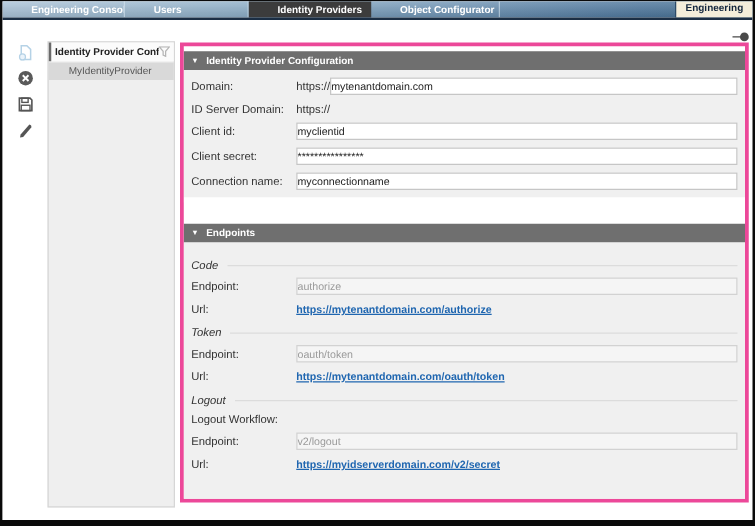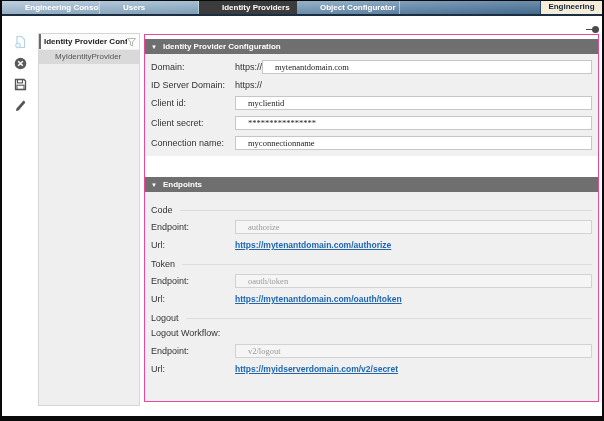--- a/index.html
+++ b/index.html
@@ -37,45 +37,45 @@
     color: #555; font-size: 8px; padding-left: 16px; cursor: pointer;
     white-space: nowrap; overflow: hidden; }
 
   
   .pin { position: absolute; left: 584px; top: 25px; width: 13px; height: 7px; cursor: pointer; }
   .pin .pin-stem { position: absolute; left: 0; top: 3px; width: 7px; height: 1px; background: #4a4a4a; }
   .pin .pin-head { position: absolute; right: 0; top: 0; width: 7px; height: 7px; border-radius: 50%; background: #4a4a4a; }
 
   
   .main-panel { position: absolute; left: 142px; top: 33px; width: 455px; bottom: 14px;
-    background: #ffffff; border: 1px solid #ec4899; overflow: hidden; }
+    background: #ffffff; border: 3px solid #ec4899; overflow: hidden; }
   .section-header { margin: 4px 0 0 0; height: 15px; background: #6f6f6f; color: #ffffff;
     display: flex; align-items: center; padding-left: 6px; font-size: 8px; font-weight: bold; }
   .section-header .tri { font-size: 6px; margin-right: 6px; line-height: 1; }
   .section-body { background: #f0f0f0; padding: 6px 6px 4px 6px; }
   .section-body.grow { min-height: 218px; }
 
   .frow { display: flex; align-items: center; margin-bottom: 6px; }
   .frow label { width: 84px; font-size: 9px; color: #333; flex: none;
     white-space: nowrap; overflow: hidden; }
   .frow .prefix { width: 27px; flex: none; text-align: center; padding-right: 3px;
     font-size: 9px; color: #333; }
   .frow input[type=text], .frow .select {
     flex: 1; height: 14px; border: 1px solid #c6c6c6; background: #ffffff;
-    font-family: Liberation Serif, serif; font-size: 8.5px; color: #222;
-    padding: 0 12px; outline: none; }
+    font-family: Liberation Sans, sans-serif; font-size: 8.5px; color: #222;
+    padding: 0 0; outline: none; }
   .frow input[disabled], .frow input.dim {
     background: #f5f5f5; color: #9a9a9a; border-color: #d2d2d2; }
   .checkbox { width: 11px; height: 11px; border: 1px solid #b8b8b8; background: #fdfdfd;
     font-size: 9px; line-height: 10px; text-align: center; color: #b0b0b0; }
   .checkbox::after { content: ""; }
   .checkbox[data-checked="true"]::after { content: "\2713"; }
 
   .group-head { display: flex; align-items: center; margin: 7px 0 5px 0; }
-  .group-head .gname { font-size: 9px; color: #333; flex: none; }
+  .group-head .gname { font-size: 9px; color: #333; flex: none; font-style: italic; }
   .group-head .gline { flex: 1; height: 1px; background: #dcdcdc; margin-left: 7px; }
 
   .url-row { margin-bottom: 9px; }
   .url-row a { font-size: 8.5px; font-weight: bold; color: #1f66b0; text-decoration: underline; }
 
   .select { position: relative; line-height: 13px; cursor: pointer; }
   .select .chev { position: absolute; right: 4px; top: 0; font-size: 8px; color: #666; line-height: 13px; }
 
   .gap { height: 4px; background: #ffffff; }
 </style>

